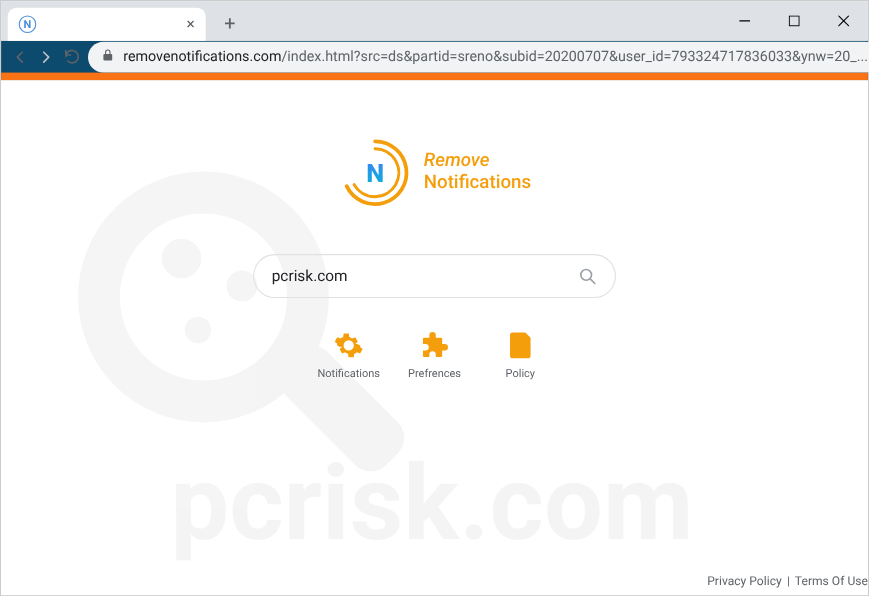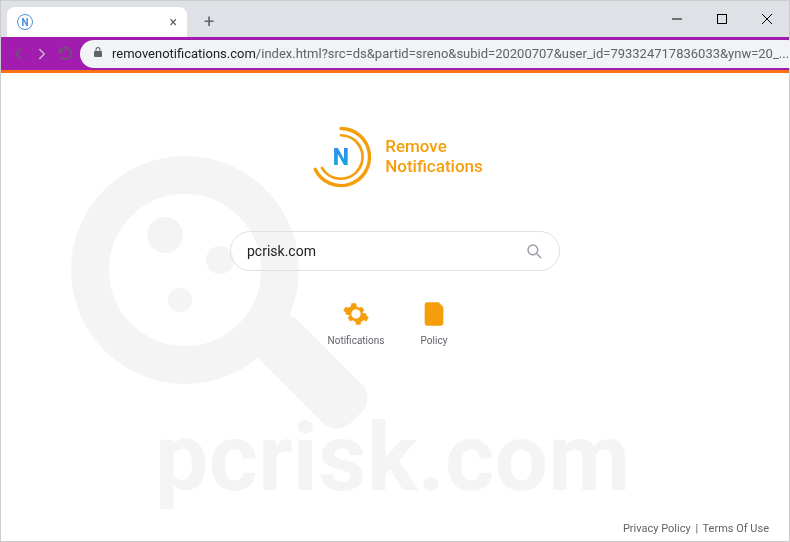--- a/index.html
+++ b/index.html
@@ -11,58 +11,58 @@
     
     .tab-bar { height: 36px; background: #dee1e6; display: flex; align-items: flex-end; padding-left: 6px; position: relative; }
     .tab { height: 30px; background: #fff; border-radius: 8px 8px 0 0; display: flex; align-items: center; padding: 0 10px; gap: 7px; min-width: 180px; font-size: 12px; color: #3c4043; }
     .tab-favicon { width: 16px; height: 16px; border-radius: 50%; border: 1.5px solid #4a90d9; display: flex; align-items: center; justify-content: center; font-size: 10px; font-weight: bold; color: #4a90d9; }
     .tab-close { margin-left: auto; font-size: 14px; color: #5f6368; cursor: pointer; }
     .new-tab-btn { margin-left: 10px; margin-bottom: 5px; font-size: 18px; color: #5f6368; cursor: pointer; width: 24px; text-align: center; }
     .win-controls { position: absolute; right: 0; top: 0; height: 36px; display: flex; align-items: center; }
     .win-btn { width: 45px; height: 30px; display: flex; align-items: center; justify-content: center; color: #000; font-size: 12px; }
     
     
-    .toolbar { height: 36px; background: #a21caf; display: flex; align-items: center; padding: 0 8px; gap: 6px; border-bottom: 3px solid #f97316; }
+    .toolbar { height: 36px; background: #0c4a6e; display: flex; align-items: center; padding: 0 8px; gap: 6px; border-bottom: 7px solid #f97316; }
     .nav-btn { width: 26px; height: 26px; display: flex; align-items: center; justify-content: center; color: #9aa0a6; font-size: 16px; border-radius: 50%; }
     .nav-btn.enabled { color: #5f6368; }
     .address-bar { flex: 1; height: 28px; background: #f1f3f4; border-radius: 14px; display: flex; align-items: center; padding: 0 12px; gap: 8px; font-size: 13px; }
     .lock-icon { color: #5f6368; font-size: 12px; }
     .url-text { color: #5f6368; white-space: nowrap; overflow: hidden; text-overflow: ellipsis; }
     .url-domain { color: #202124; }
     
     
     .page { flex: 1; position: relative; background: #fff; overflow: hidden; }
     
     
     .watermark { position: absolute; top: 50%; left: 50%; transform: translate(-50%, -50%); pointer-events: none; opacity: 0.06; }
     .watermark svg { width: 700px; height: 420px; }
     
     .content { position: relative; display: flex; flex-direction: column; align-items: center; padding-top: 50px; }
     
     
     .logo-block { display: flex; align-items: center; gap: 10px; margin-bottom: 40px; }
     .logo-circle { width: 68px; height: 68px; position: relative; }
     .logo-text { display: flex; flex-direction: column; font-size: 17px; font-weight: 500; line-height: 1.15; }
-    .logo-text-1 { color: #f59e0b; }
+    .logo-text-1 { color: #f59e0b; font-style: italic; }
     .logo-text-2 { color: #f59e0b; }
     
     
     .search-box { width: 330px; height: 40px; border: 1px solid #dfe1e5; border-radius: 20px; display: flex; align-items: center; padding: 0 16px; margin-bottom: 28px; }
     .search-input { flex: 1; border: none; outline: none; font-size: 14px; color: #202124; background: transparent; }
     .search-btn { color: #9aa0a6; font-size: 18px; display: flex; }
     
     
     .shortcuts { display: flex; gap: 18px; }
     .shortcut { display: flex; flex-direction: column; align-items: center; gap: 6px; width: 60px; cursor: pointer; }
     .shortcut-icon { width: 30px; height: 30px; display: flex; align-items: center; justify-content: center; }
     .shortcut-icon svg { width: 28px; height: 28px; fill: #f59e0b; }
     .shortcut-label { font-size: 10px; color: #5f6368; }
     
     
-    .footer { position: absolute; bottom: 6px; right: 20px; font-size: 11px; color: #5f6368; padding-left: 27px; }
+    .footer { position: absolute; bottom: 6px; right: 0; font-size: 11px; color: #5f6368; padding-left: 27px; }
     .footer a { color: #5f6368; text-decoration: none; }
     .footer .sep { margin: 0 2px; }
   </style>
 </head>
 <body>
 
 <div class="window">
 
   <div class="tab-bar">
     <div class="tab">
@@ -174,20 +174,28 @@
           <span class="shortcut-icon">
             <svg viewBox="0 0 24 24">
                 <path d="M12 8a4 4 0 1 0 0 8 4 4 0 0 0 0-8zm9 4a9 9 0 0 1-.1 1.3l2 1.6-2 3.4-2.4-1a7 7 0 0 1-2.2 1.3l-.4 2.6h-4l-.4-2.6a7 7 0 0 1-2.2-1.3l-2.4 1-2-3.4 2-1.6A9 9 0 0 1 3 12a9 9 0 0 1 .1-1.3l-2-1.6 2-3.4 2.4 1A7 7 0 0 1 7.7 5.4L8.1 2.8h4l.4 2.6a7 7 0 0 1 2.2 1.3l2.4-1 2 3.4-2 1.6A9 9 0 0 1 21 12z"></path>
               </svg>
           </span>
           <span class="shortcut-label">Notifications</span>
         </div>
         <div class="shortcut">
           <span class="shortcut-icon">
             <svg viewBox="0 0 24 24">
+                <path d="M20 11h-2V7a1 1 0 0 0-1-1h-4V4a2.5 2.5 0 0 0-5 0v2H4a1 1 0 0 0-1 1v4h2a2.5 2.5 0 0 1 0 5H3v4a1 1 0 0 0 1 1h4v-2a2.5 2.5 0 0 1 5 0v2h4a1 1 0 0 0 1-1v-4h2a2.5 2.5 0 0 0 0-5z"></path>
+              </svg>
+          </span>
+          <span class="shortcut-label">Prefrences</span>
+        </div>
+        <div class="shortcut">
+          <span class="shortcut-icon">
+            <svg viewBox="0 0 24 24">
                 <path d="M6 2h10l4 4v14a2 2 0 0 1-2 2H6a2 2 0 0 1-2-2V4a2 2 0 0 1 2-2zm2 8h8v2H8v-2zm0 4h8v2H8v-2zm7-11l3 3 -7 7h-3v-3l7-7z"></path>
               </svg>
           </span>
           <span class="shortcut-label">Policy</span>
         </div>
       </div>
 
     </div>
 
     <div class="footer">

